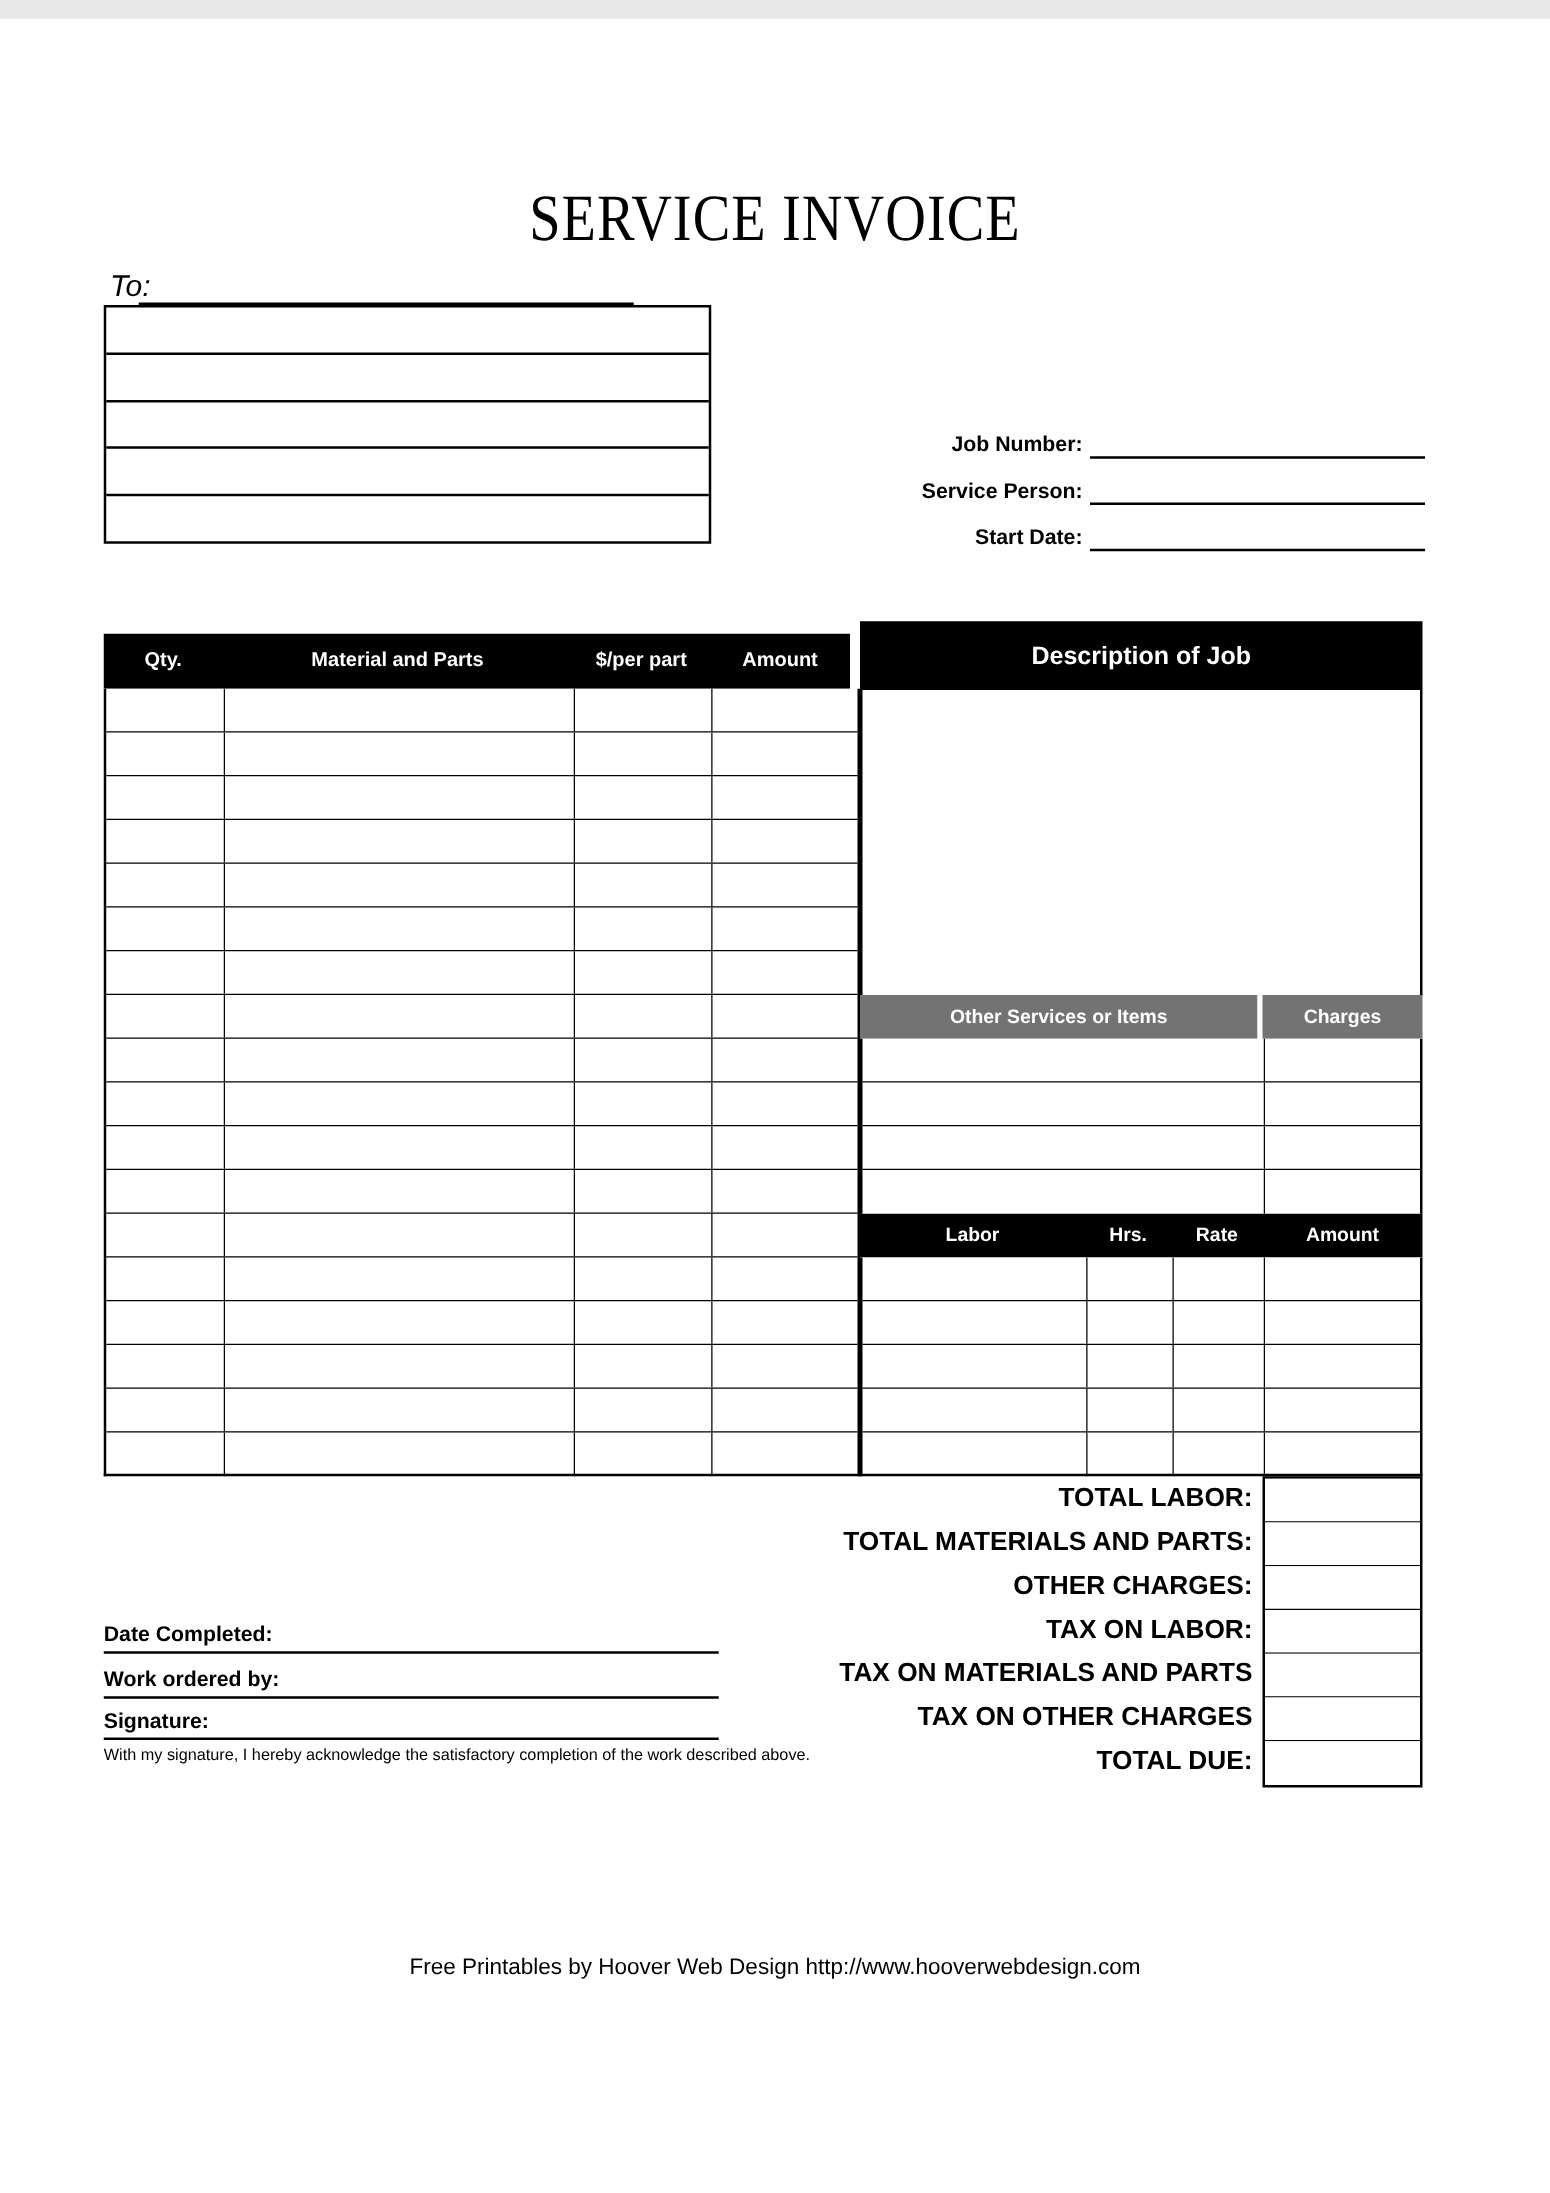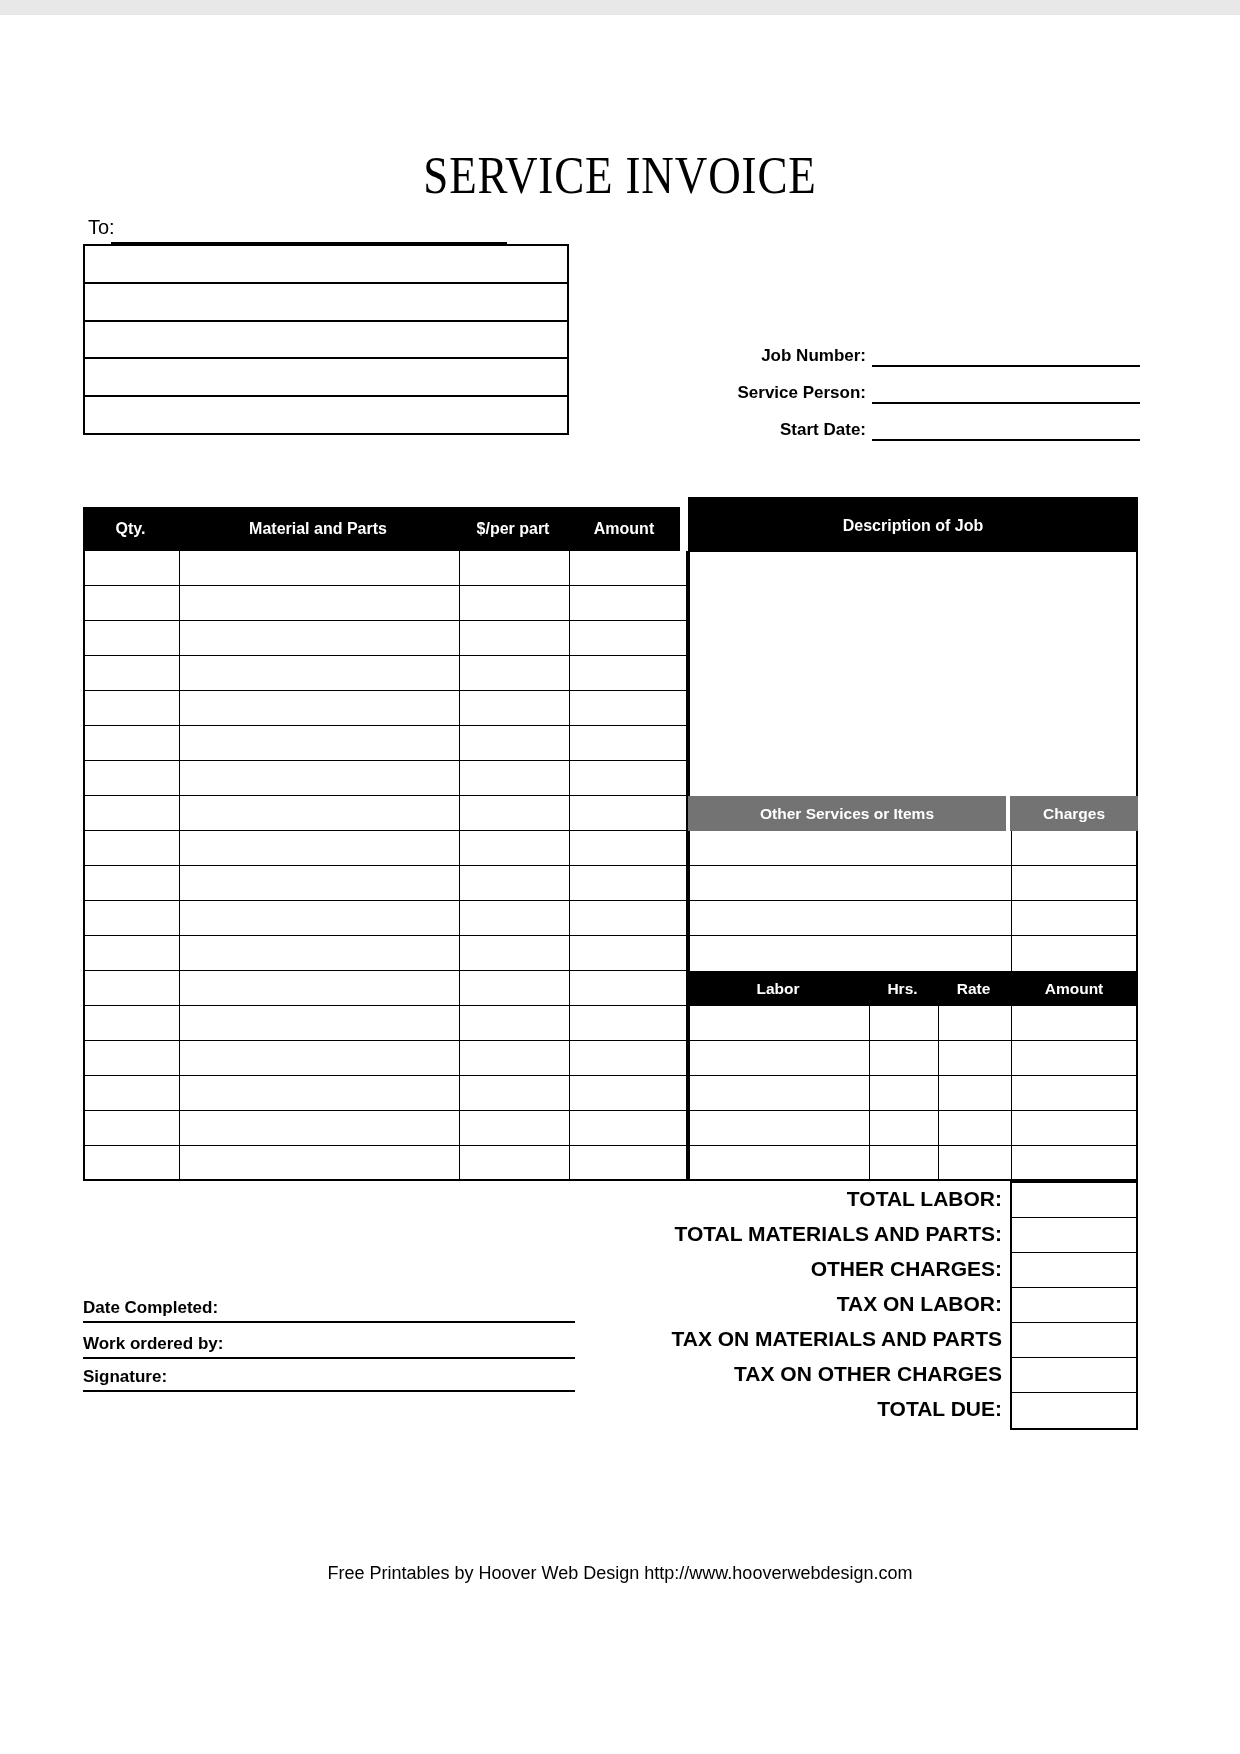--- a/index.html
+++ b/index.html
@@ -13,21 +13,21 @@
   
   .title {
     position:absolute; top:130px; left:0; width:100%;
     text-align:center; font-family:"Liberation Serif", serif;
     font-size:53px; font-weight:normal; letter-spacing:1px;
     transform:scaleX(0.85); transform-origin:50% 50%;
     white-space:nowrap;
   }
 
   
-  .to-label { position:absolute; left:88px; top:201px; font-size:20px; }
+  .to-label { position:absolute; left:88px; top:201px; font-size:24px;font-style:italic; }
   .to-underline { position:absolute; left:111px; top:227px; width:396px; height:2px; background:#000; }
   .to-box {
     position:absolute; left:83px; top:229px; width:486px; height:191px;
     border:2px solid #000; display:flex; flex-direction:column;
   }
   .to-box .trow { flex:1; border-bottom:2px solid #000; }
   .to-box .trow:last-child { border-bottom:none; }
 
   
   .jf-row { position:absolute; left:640px; width:500px; height:24px; display:flex; align-items:flex-start; }
@@ -43,21 +43,21 @@
   .mtable-header .hcell { line-height:44px; font-size:16px; }
   .tbody { position:absolute; background:#fff; border:2px solid #000; border-top:none; }
   .tbody .trow { display:flex; height:35px; border-bottom:1.5px solid #000; }
   .tbody .trow:last-child { border-bottom:none; }
   .tbody .tcell { height:100%; border-right:1.5px solid #000; }
   .tbody .tcell.last { border-right:none; flex:1; }
   #materials-body { left:83px; top:536px; width:605px; height:630px; }
 
   
   .desc-header { position:absolute; left:688px; top:482px; width:450px; height:55px; background:#000;
-                 color:#fff; font-weight:bold; font-size:16px; text-align:center; line-height:57px; }
+                 color:#fff; font-weight:bold; font-size:20px; text-align:center; line-height:57px; }
   .desc-box { position:absolute; left:688px; top:537px; width:450px; height:244px;
               border-left:2px solid #000; border-right:2px solid #000; }
   .os-bar { position:absolute; left:688px; top:781px; width:450px; height:35px; display:flex; background:#fff; }
   .os-bar .seg { background:#737373; height:100%; }
   .os-bar .hcell { line-height:35px; font-size:15.5px; }
   .os-gap { width:4px; background:#fff; height:100%; }
   #os-body { left:688px; top:816px; width:450px; height:140px; border-bottom:none; }
   .labor-bar { position:absolute; left:688px; top:956px; width:450px; height:35px; background:#000; display:flex; }
   .labor-bar .hcell { line-height:35px; font-size:15.5px; }
   #labor-body { left:688px; top:991px; width:450px; height:175px; }
@@ -313,16 +313,17 @@
 
   <div class="sig-field" style="top:1283px;">
     <span>Date Completed:</span>
   </div>
   <div class="sig-field" style="top:1319px;">
     <span>Work ordered by:</span>
   </div>
   <div class="sig-field" style="top:1352px;">
     <span>Signature:</span>
   </div>
+  <div class="ack">With my signature, I hereby acknowledge the satisfactory completion of the work described above.</div>
 
   <div class="footer">Free Printables by Hoover Web Design http://www.hooverwebdesign.com</div>
 
 </div>
 
 </body></html>

